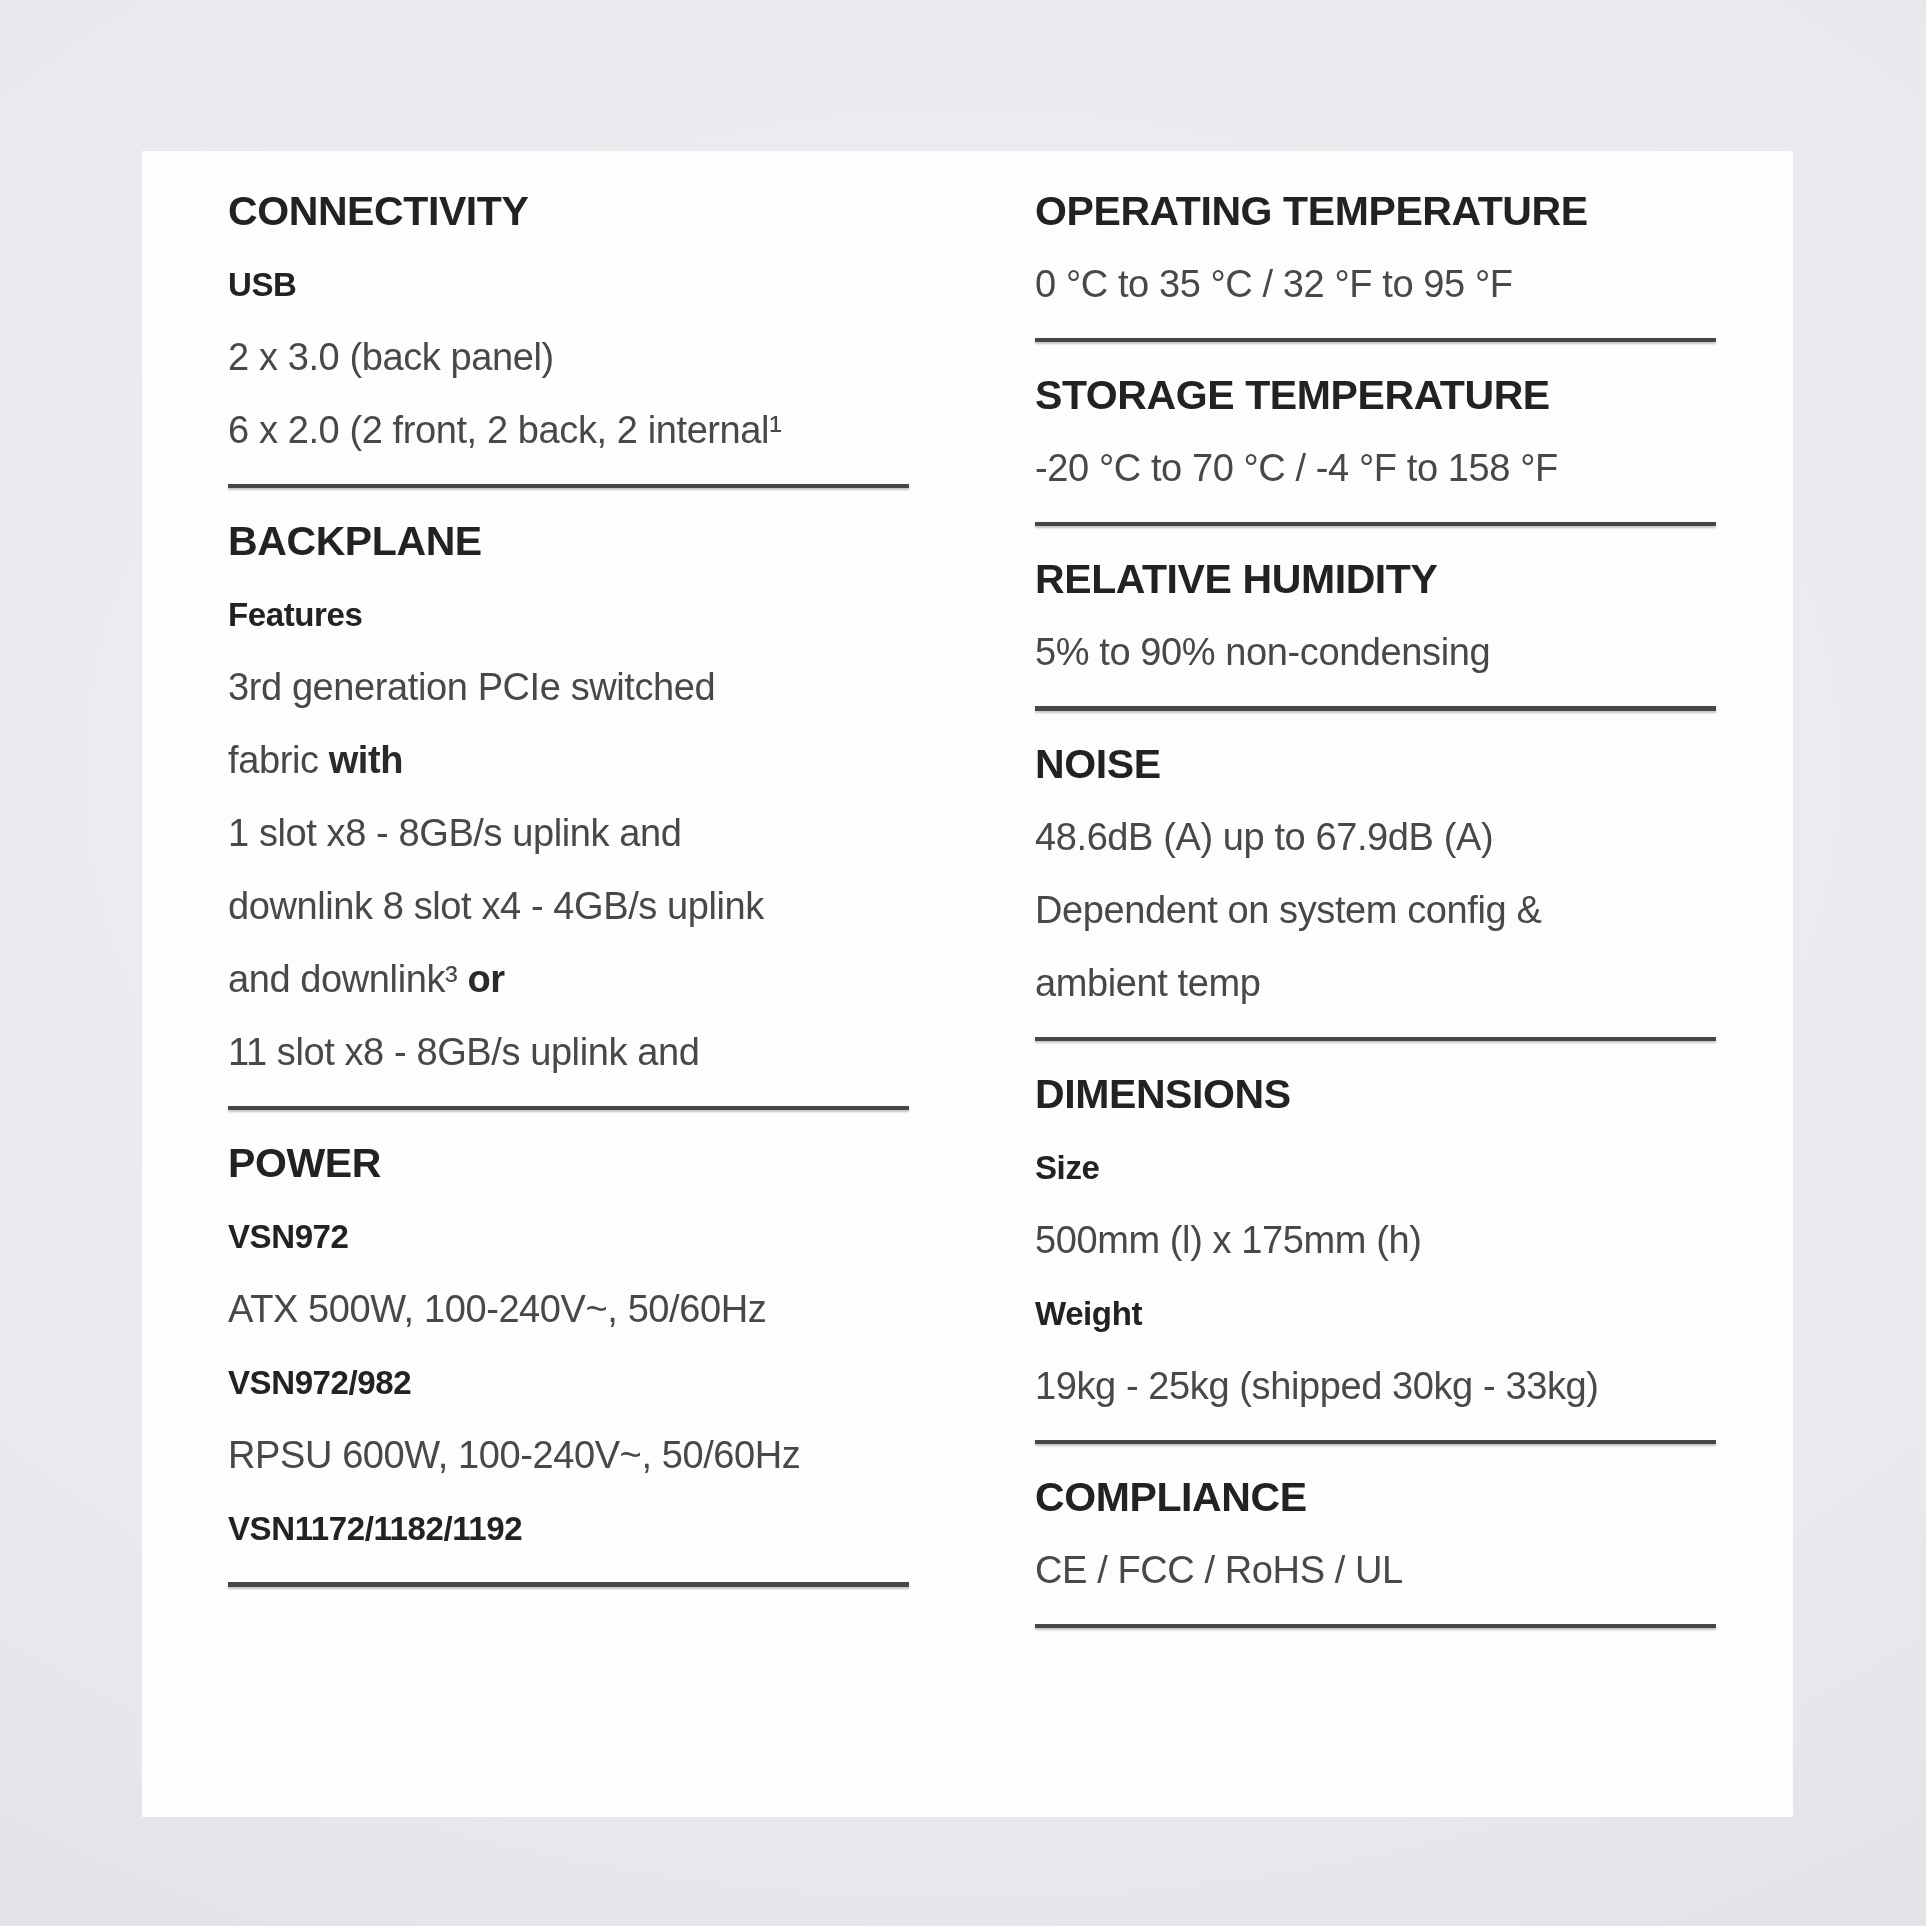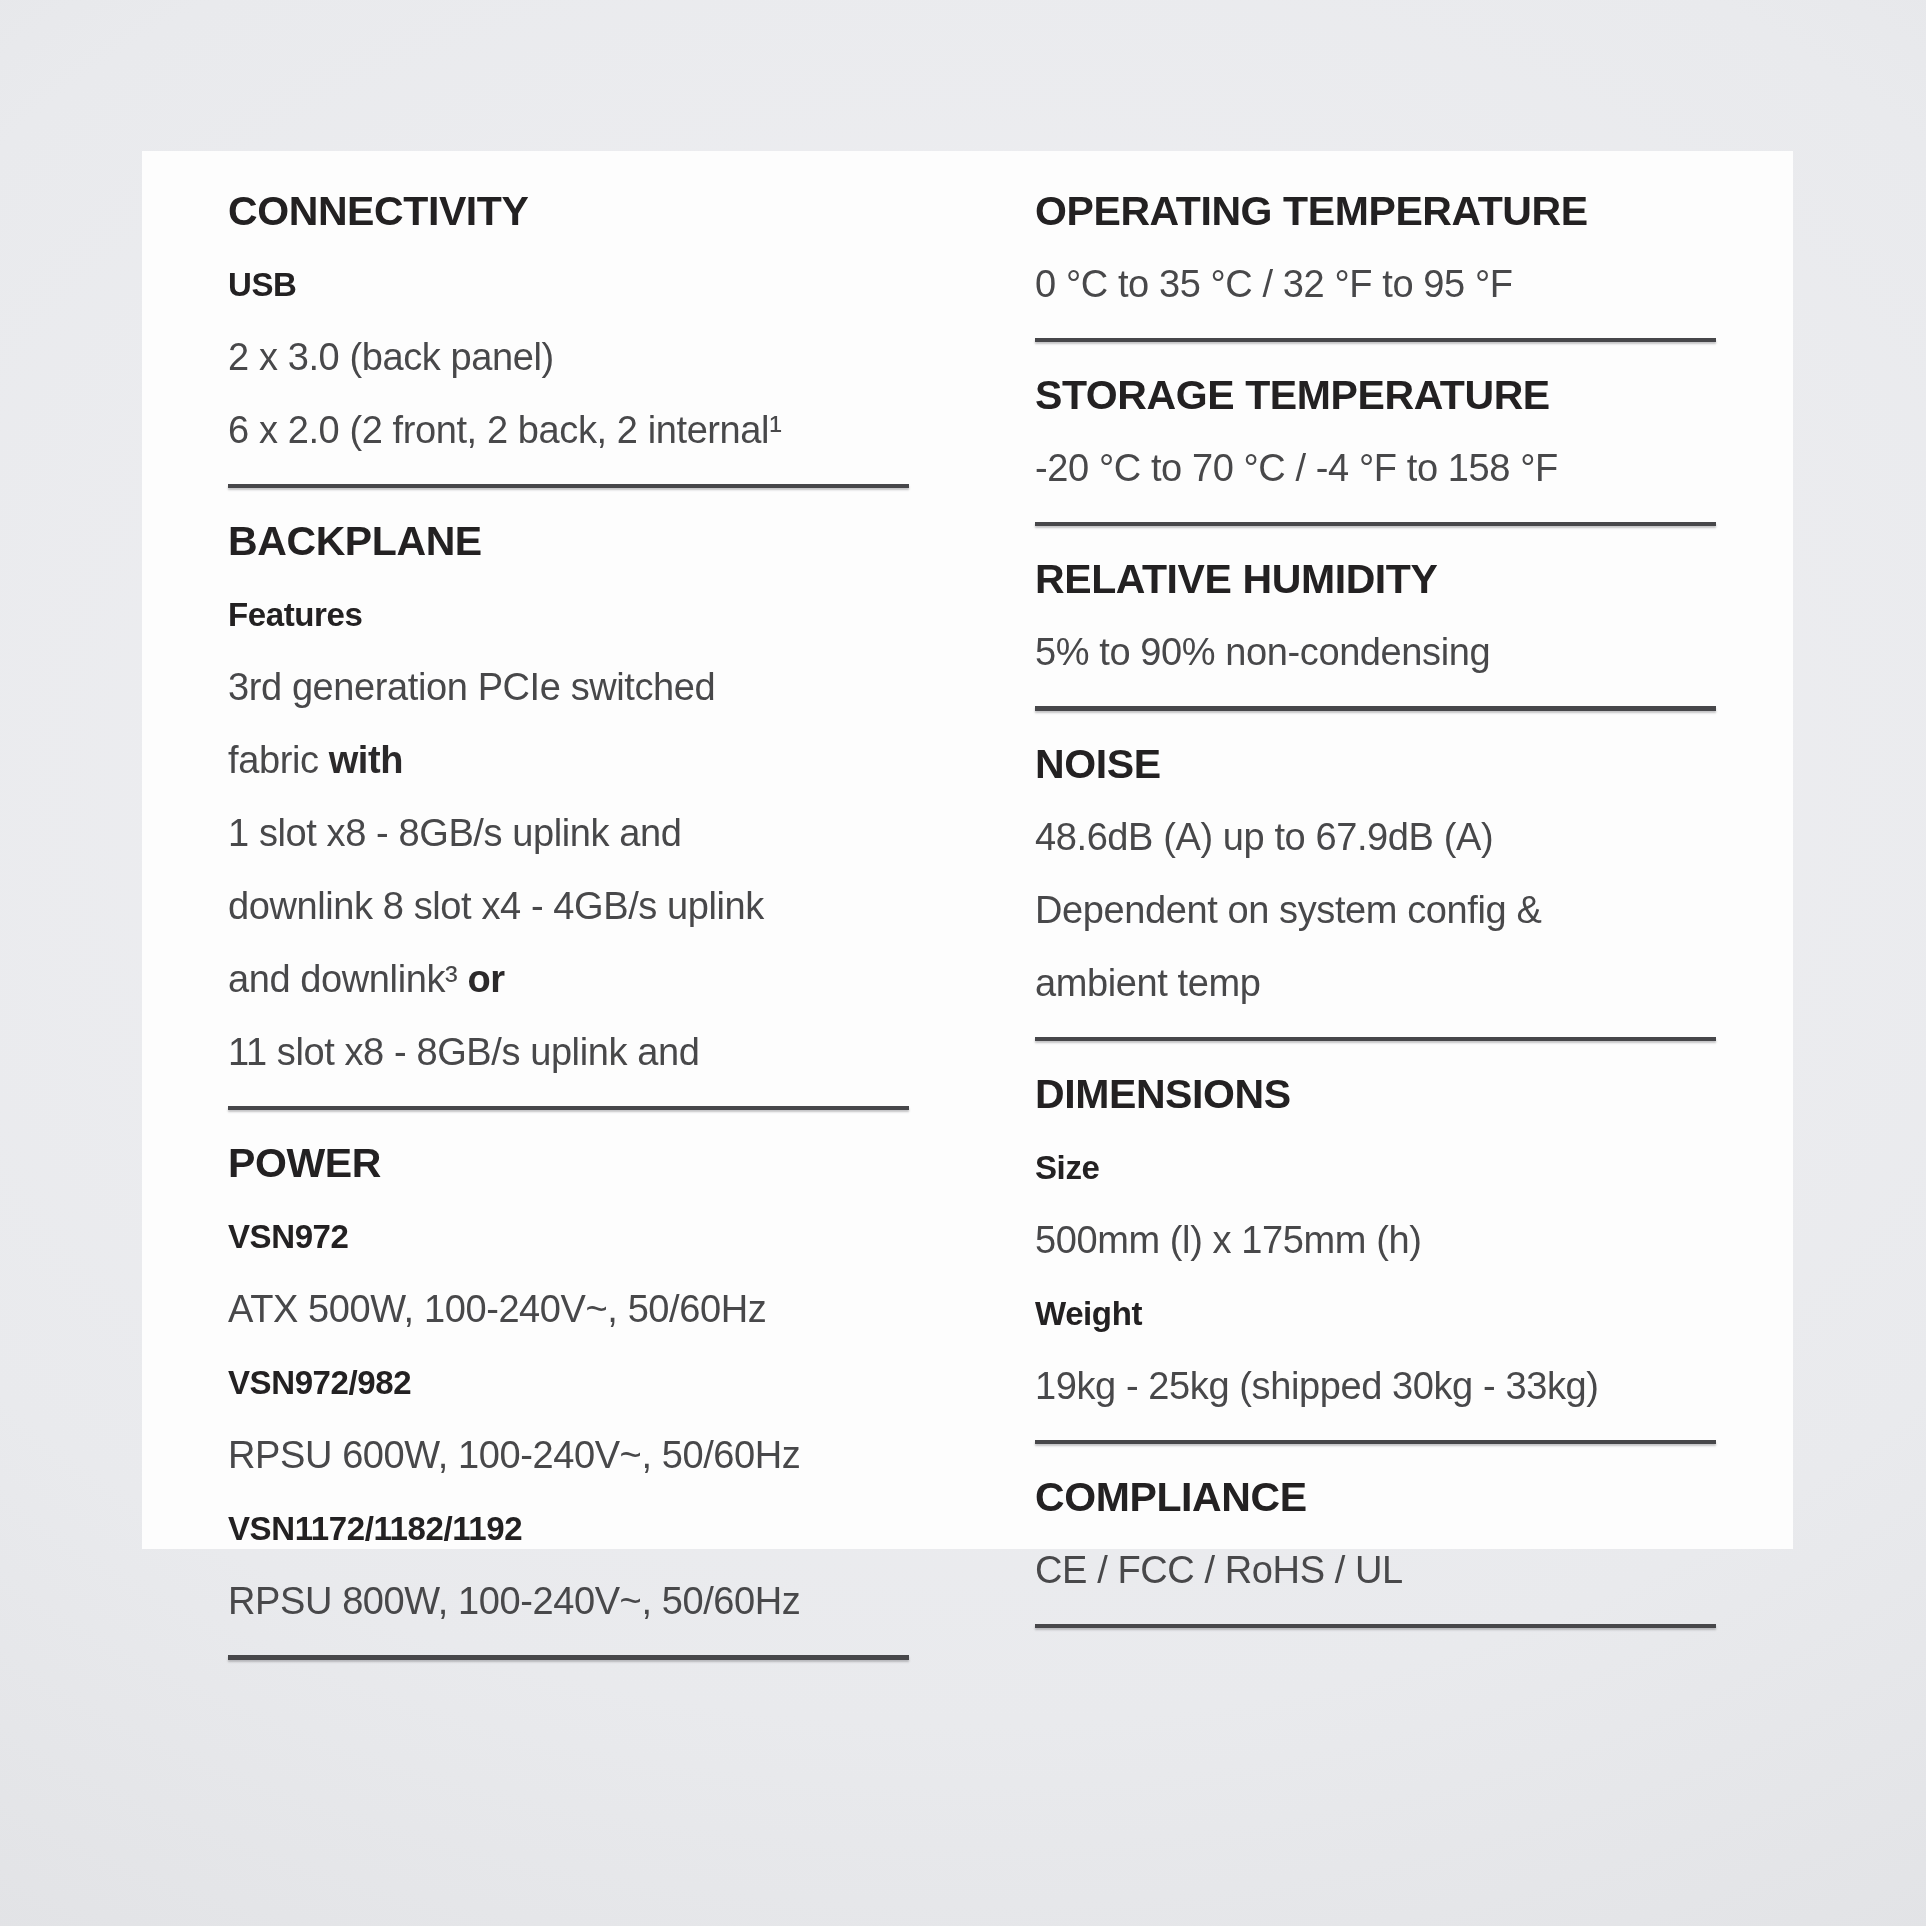--- a/index.html
+++ b/index.html
@@ -4,21 +4,21 @@
 <style>
   html,body{margin:0;padding:0;}
   body{
     width:1926px;height:1926px;overflow:hidden;
     background:radial-gradient(120% 90% at 50% 40%, #f0f0f3 0%, #e9eaed 55%, #dcdde0 100%);
     font-family:"Liberation Sans", sans-serif;
     -webkit-font-smoothing:antialiased;
   }
   .stage{position:relative;width:1926px;height:1926px;}
   .panel{
-    position:absolute;left:142px;top:151px;width:1651px;height:1398px;
+    position:absolute;left:142px;top:151px;width:1651px;height:1666px;
     background:#fdfdfd;
   }
   .col{position:absolute;top:24px;width:690px;}
   .col-left{left:86px;}
   .col-right{left:893px;}
   .line{
     font-size:38px;line-height:73px;color:#48484a;
     letter-spacing:-0.4px;white-space:nowrap;
   }
   .h{
@@ -65,21 +65,20 @@
 
       <div class="rule"></div>
 
       <div>
         <div class="h">POWER</div>
         <div class="sh">VSN972</div>
         <div class="line">ATX 500W, 100-240V~, 50/60Hz</div>
         <div class="sh">VSN972/982</div>
         <div class="line">RPSU 600W, 100-240V~, 50/60Hz</div>
         <div class="sh">VSN1172/1182/1192</div>
-        <div class="line">RPSU 800W, 100-240V~, 50/60Hz</div>
       </div>
 
       <div class="rule"></div>
 
     </div>
 
     <div class="col col-right">
 
       <div>
         <div class="h">OPERATING TEMPERATURE</div>

